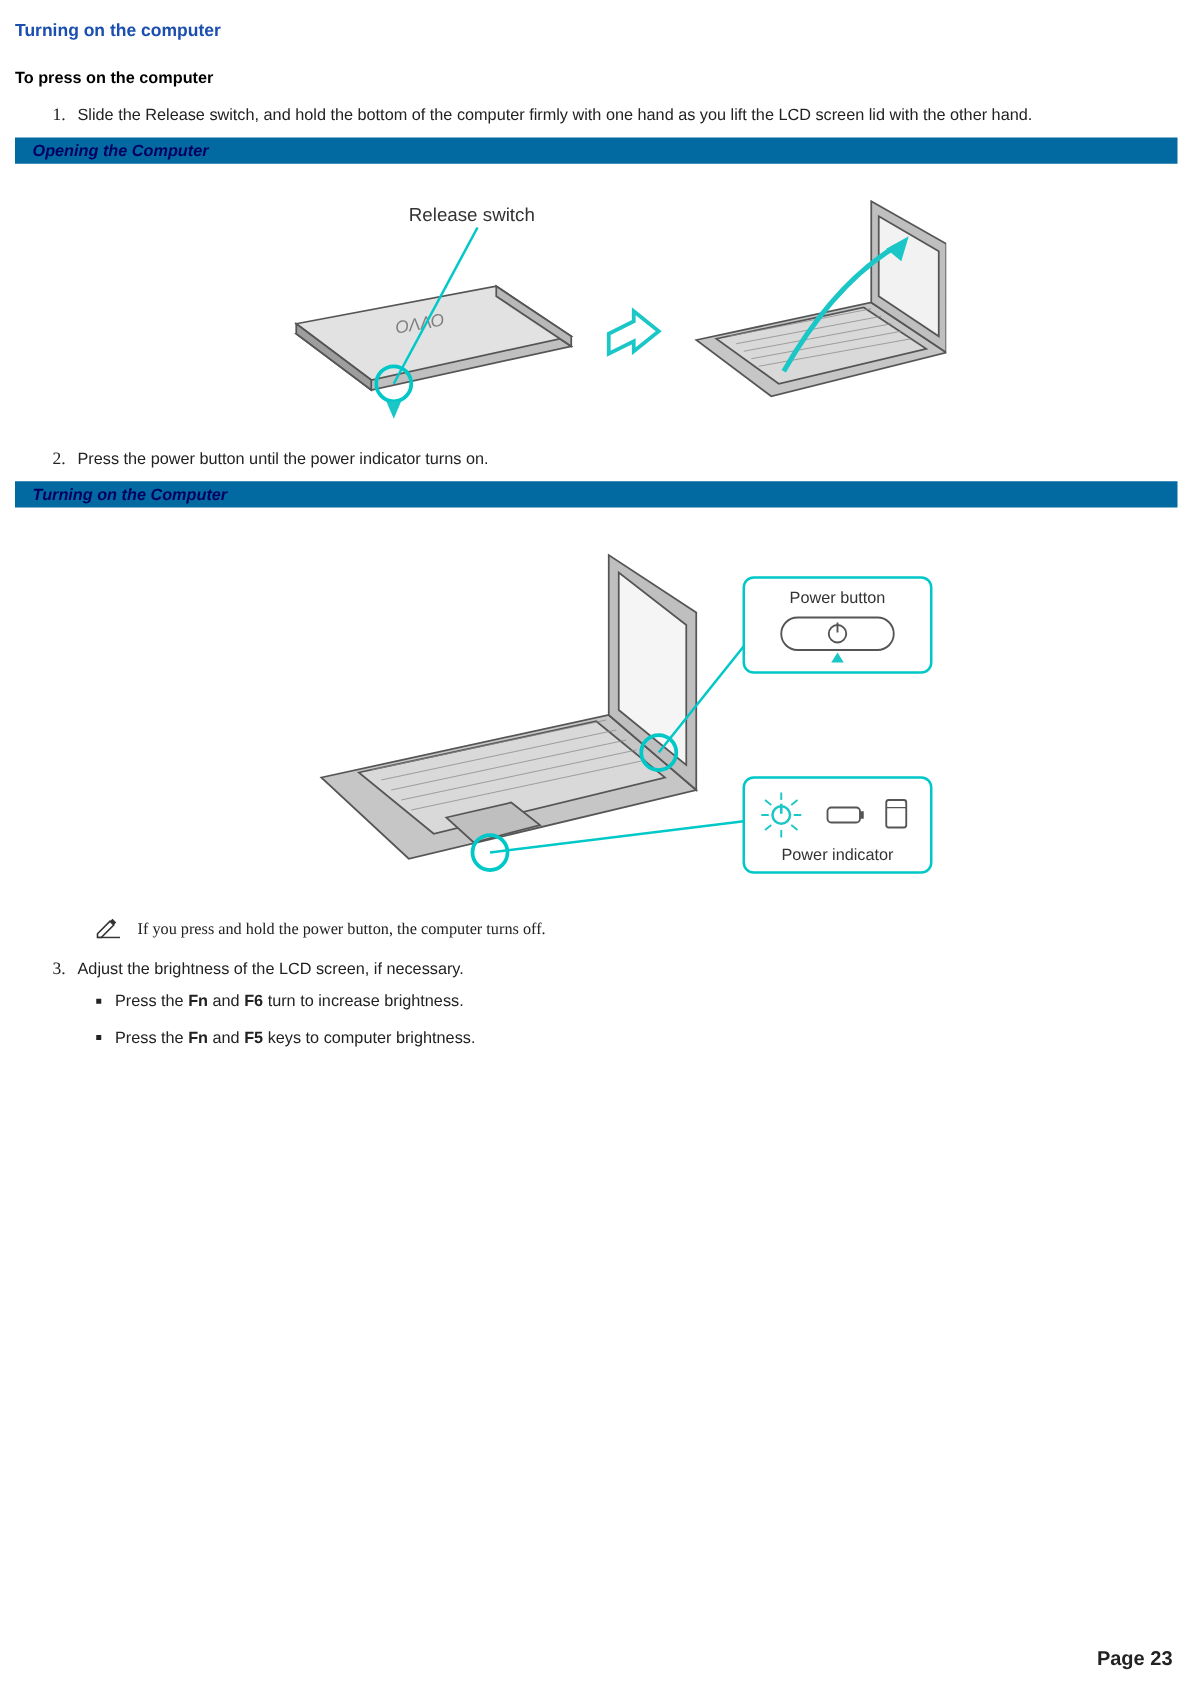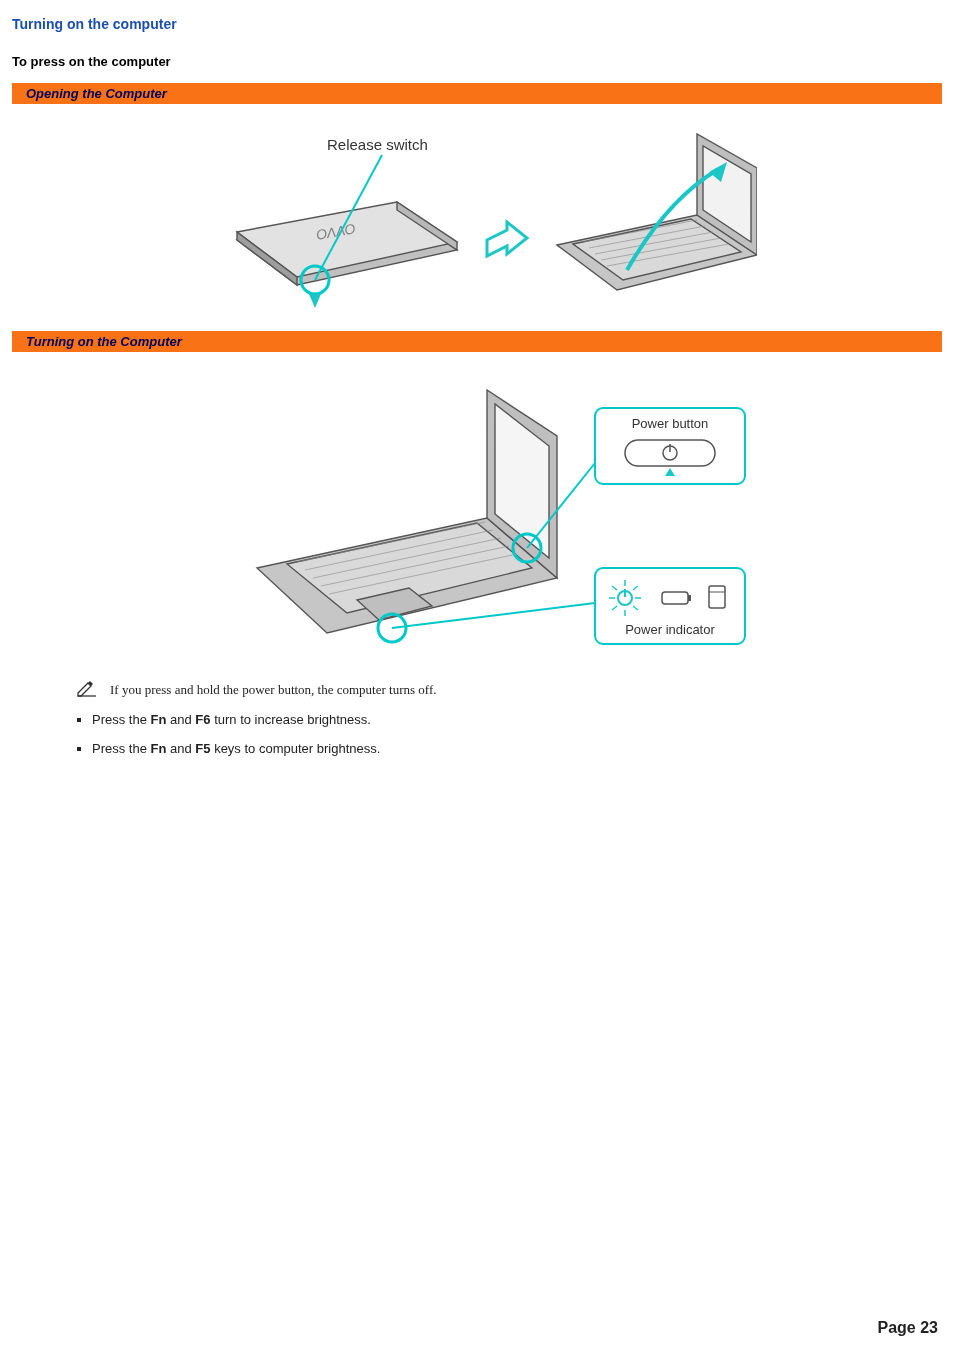--- a/index.html
+++ b/index.html
@@ -39,21 +39,21 @@
 ol.num-list > li {
   padding-left: 6px;
   margin-bottom: 8px;
 }
 ol.num-list > li .txt {
   font-family: Verdana, Geneva, sans-serif;
   font-size: 13px;
   line-height: 1.45;
 }
 .bar {
-  background: #f97316;
+  background: #0369a1;
   color: #000060;
   font-style: italic;
   font-weight: bold;
   font-size: 13px;
   padding: 3px 8px 3px 14px;
   margin: 4px 0 4px 0;
 }
 .fig {
   text-align: center;
   margin: 6px 0 18px 0;
@@ -92,20 +92,25 @@
 </style>
 </head>
 <body>
 
 <div class="page">
 
   <h2 class="section-title">Turning on the computer</h2>
 
   <h3 class="subheading">To press on the computer</h3>
 
+  <ol class="num-list" start="1">
+    <li>
+      <span class="txt">Slide the Release switch, and hold the bottom of the computer firmly with one hand as you lift the LCD screen lid with the other hand.</span>
+    </li>
+  </ol>
 
   <div class="bar">Opening the Computer</div>
 
   <div class="fig">
     <svg width="560" height="200" viewBox="0 0 560 200">
 
       <g stroke="#555" stroke-width="1.4" fill="#d9d9d9">
         <polygon points="40,130 200,100 260,140 100,175" fill="#c0c0c0"></polygon>
         <polygon points="40,122 200,92 260,132 100,167" fill="#e2e2e2"></polygon>
         <polygon points="40,130 40,122 100,167 100,175" fill="#9e9e9e"></polygon>
@@ -141,20 +146,25 @@
 
         <polygon points="500,105 560,145 560,58 500,24" fill="#bfbfbf"></polygon>
         <polygon points="506,100 554,132 554,64 506,36" fill="#f2f2f2"></polygon>
       </g>
 
       <path d="M430 160 Q470 90 520 60" fill="none" stroke="#1ac6c6" stroke-width="4"></path>
       <polygon points="512,62 530,52 524,72" fill="#1ac6c6"></polygon>
     </svg>
   </div>
 
+  <ol class="num-list" start="2">
+    <li>
+      <span class="txt">Press the power button until the power indicator turns on.</span>
+    </li>
+  </ol>
 
   <div class="bar">Turning on the Computer</div>
 
   <div class="fig">
     <svg width="560" height="300" viewBox="0 0 560 300">
 
       <g stroke="#555" stroke-width="1.4">
 
         <polygon points="60,210 290,160 360,220 130,275" fill="#c6c6c6"></polygon>
 
@@ -220,20 +230,25 @@
     <span>
       <svg width="22" height="18" viewBox="0 0 22 18">
         <path d="M2 14 L12 4 L15 7 L5 17 L2 17 Z" fill="#fff" stroke="#333" stroke-width="1.3"></path>
         <path d="M12 4 L14 2 L17 5 L15 7 Z" fill="#333"></path>
         <line x1="2" y1="17" x2="20" y2="17" stroke="#333" stroke-width="1.3"></line>
       </svg>
     </span>
     <span class="note-text">If you press and hold the power button, the computer turns off.</span>
   </div>
 
+  <ol class="num-list" start="3">
+    <li>
+      <span class="txt">Adjust the brightness of the LCD screen, if necessary.</span>
+    </li>
+  </ol>
 
   <ul class="square">
     <li>
       <span>Press the </span><b>Fn</b><span> and </span><b>F6</b><span> turn to increase brightness.</span>
     </li>
     <li>
       <span>Press the </span><b>Fn</b><span> and </span><b>F5</b><span> keys to computer brightness.</span>
     </li>
   </ul>
 

